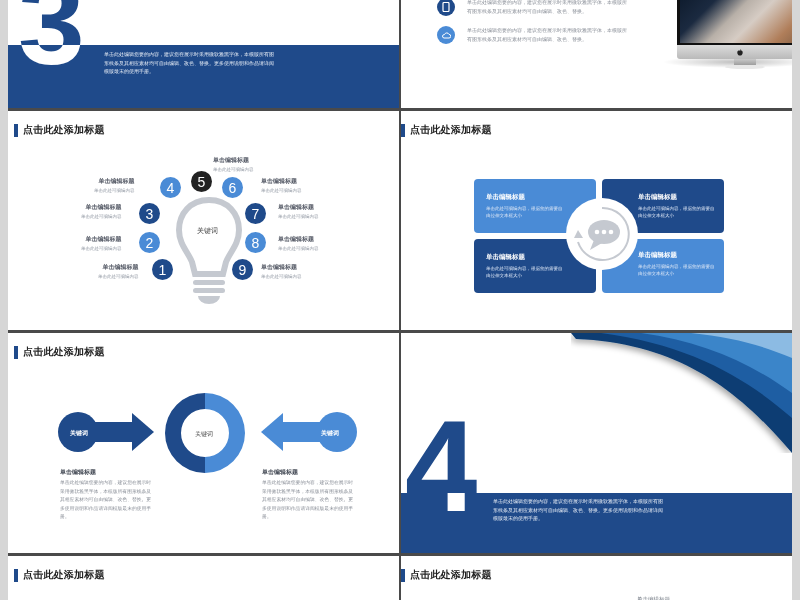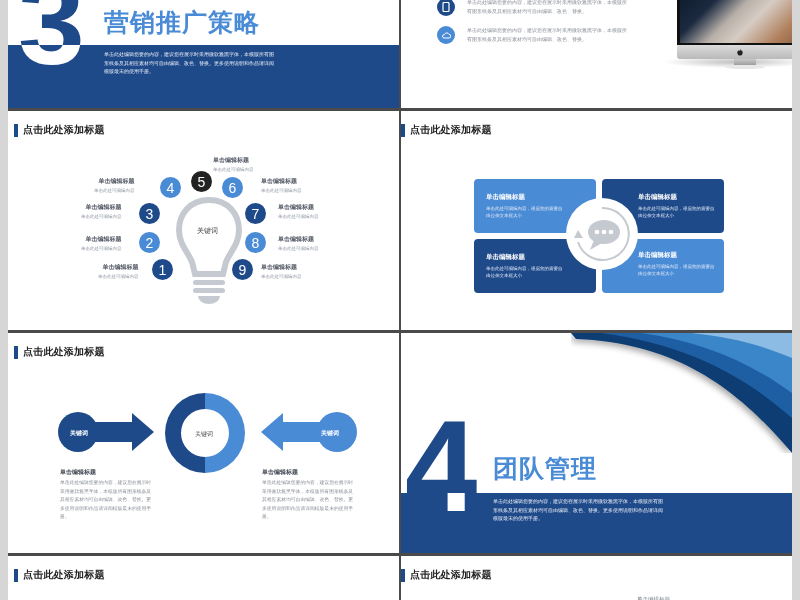--- a/index.html
+++ b/index.html
@@ -90,21 +90,20 @@
   
   #s8 .teaser { position: absolute; left: 236px; top: 40px; font-size: 5.5px; color: #7a808a; }
 </style>
 </head>
 <body>
 
 <div class="slide" id="s1" style="left:8px; top:0; width:391px; height:108px;">
   <div class="band"></div>
   <div class="bignum">3</div>
   <div class="bignum-lower">3</div>
-  <div class="sec-title">营销推广策略</div>
   <div class="sec-desc">单击此处编辑您要的内容，建议您在展示时采用微软雅黑字体，本模版所有图形线条及其相应素材均可自由编辑、改色、替换。更多使用说明和作品请详阅模版最末的使用手册。</div>
 </div>
 
 <div class="slide" id="s2" style="left:401px; top:0; width:391px; height:108px;">
   <div class="feat" style="top:-2px;">
     <div class="ic" style="background:#1f4a8a;">
       <svg width="8" height="10" viewBox="0 0 8 10">
           <rect x="1" y="0.5" width="6" height="9" rx="1" fill="none" stroke="#fff" stroke-width="1.2"></rect>
         </svg>
     </div>
@@ -269,21 +268,20 @@
         </filter>
     </defs>
     <path d="M0 0 H221 V120 C170 60 110 10 5 6 Z" fill="#0f3e73" filter="url(#sh)"></path>
     <path d="M30 0 H221 V85 C175 45 120 12 30 0 Z" fill="#1e5ea3"></path>
     <path d="M70 0 H221 V60 C180 30 130 8 70 0 Z" fill="#3b85c9"></path>
     <path d="M120 0 H221 V25 C190 12 160 4 120 0 Z" fill="#8cbbe3"></path>
   </svg>
   <div class="band"></div>
   <div class="bignum">4</div>
   <div class="bignum-lower">4</div>
-  <div class="sec-title">团队管理</div>
   <div class="sec-desc">单击此处编辑您要的内容，建议您在展示时采用微软雅黑字体，本模版所有图形线条及其相应素材均可自由编辑、改色、替换。更多使用说明和作品请详阅模版最末的使用手册。</div>
 </div>
 
 <div class="slide" id="s7" style="left:8px; top:556px; width:391px; height:50px;">
   <div class="slide-header">
     <div class="bar"></div>
     <div class="title">点击此处添加标题</div>
   </div>
 </div>
 

